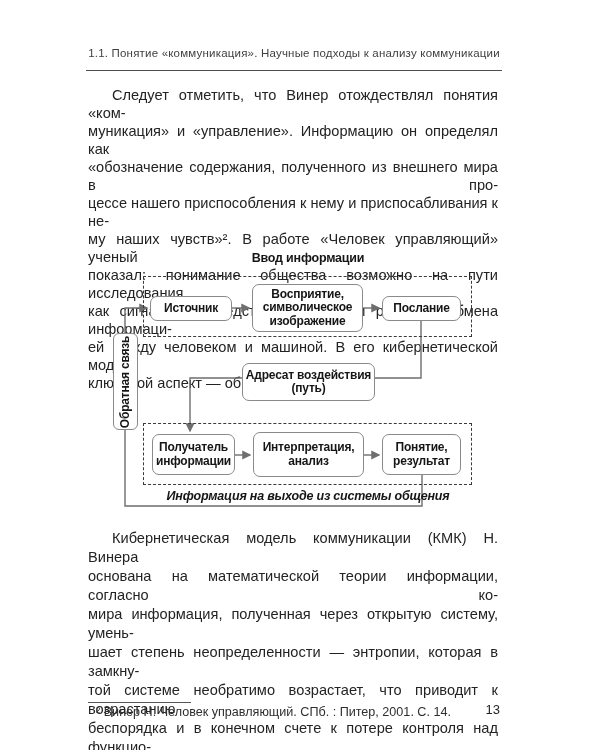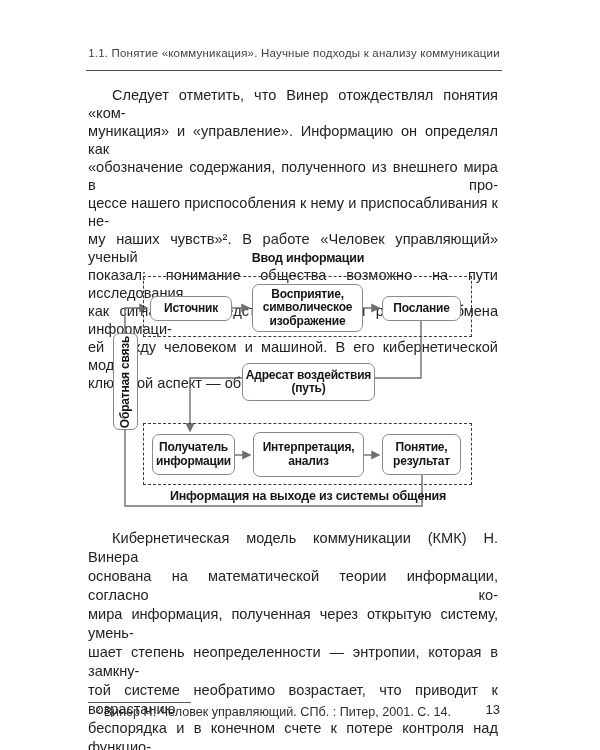--- a/index.html
+++ b/index.html
@@ -31,21 +31,21 @@
   .tline.last { text-align-last:auto; }
 
   
   .diagram { position:absolute; left:0; top:248px; width:600px; height:270px; }
   .diagram svg.wires { position:absolute; left:0; top:0; }
   .dg-label {
     position:absolute; font-weight:700; color:#161616;
     font-size:12.5px; letter-spacing:-0.2px; text-align:center;
   }
   .dg-title { left:143px; top:3px; width:330px; }
-  .dg-out   { left:143px; top:241px; width:330px; }
+  .dg-out   { left:143px; top:241px; width:330px;font-style:italic; }
   .dashrect {
     position:absolute; border:1.4px dashed #3a3a3a;
   }
   .dash-top { left:143px; top:28px;  width:327px; height:59px; }
   .dash-bot { left:143px; top:175px; width:327px; height:60px; }
   .dbox {
     position:absolute; background:#fff;
     border:1.4px solid #8a8a8a; border-radius:7px;
     display:flex; align-items:center; justify-content:center;
     font-weight:700; font-size:12px; letter-spacing:-0.2px; color:#161616;

